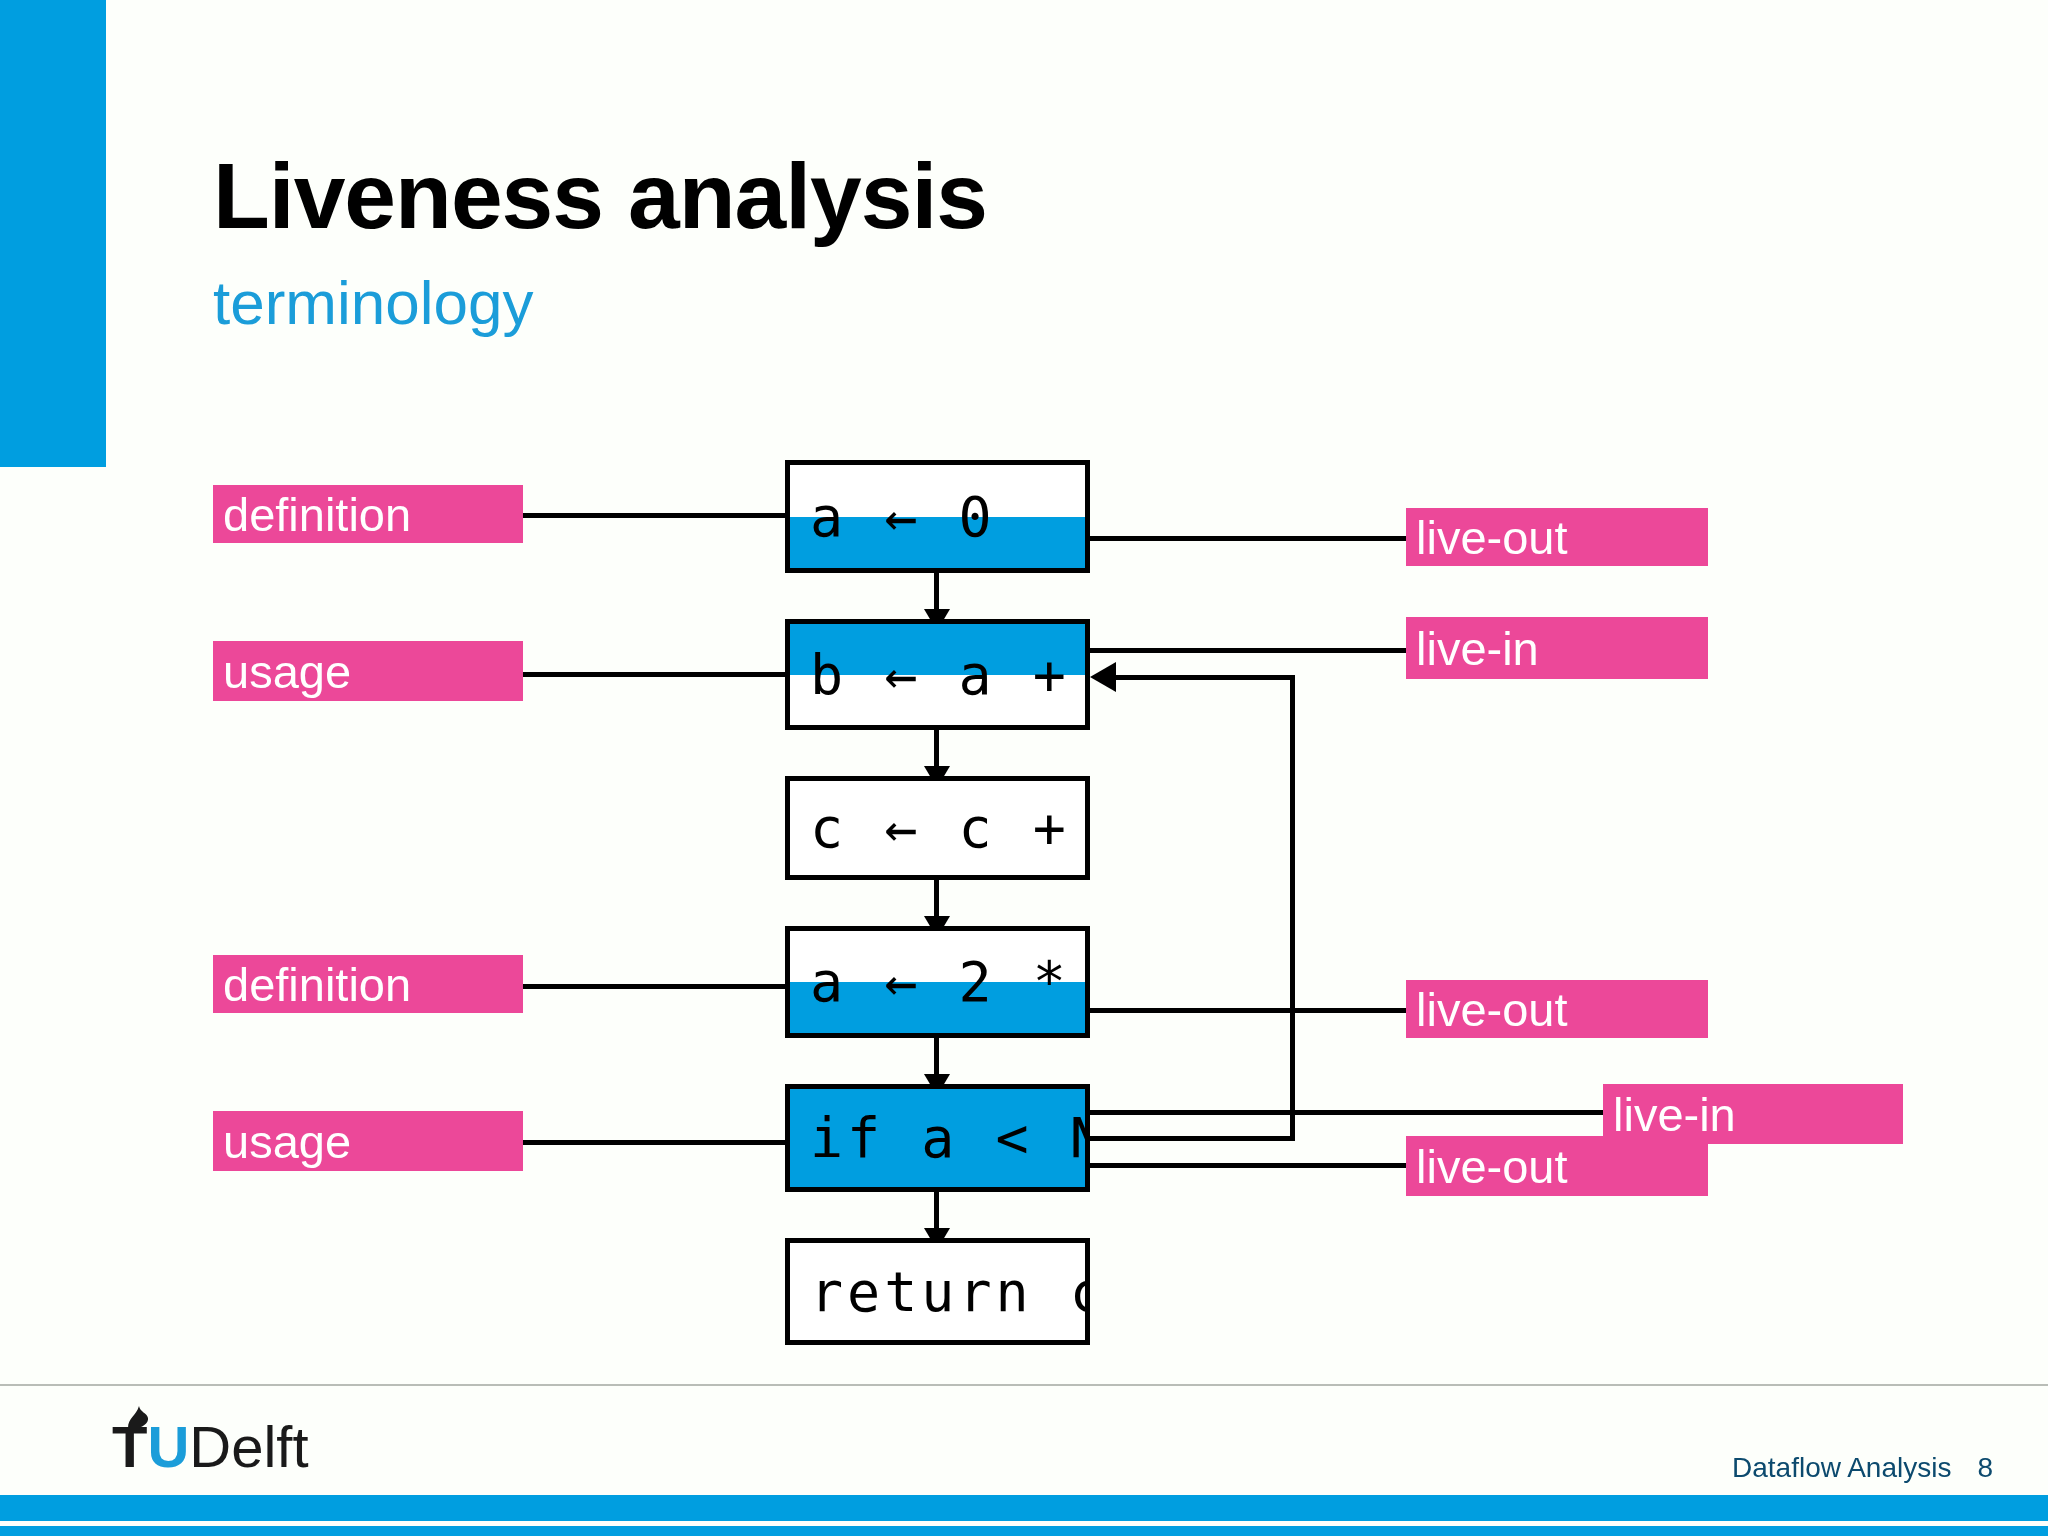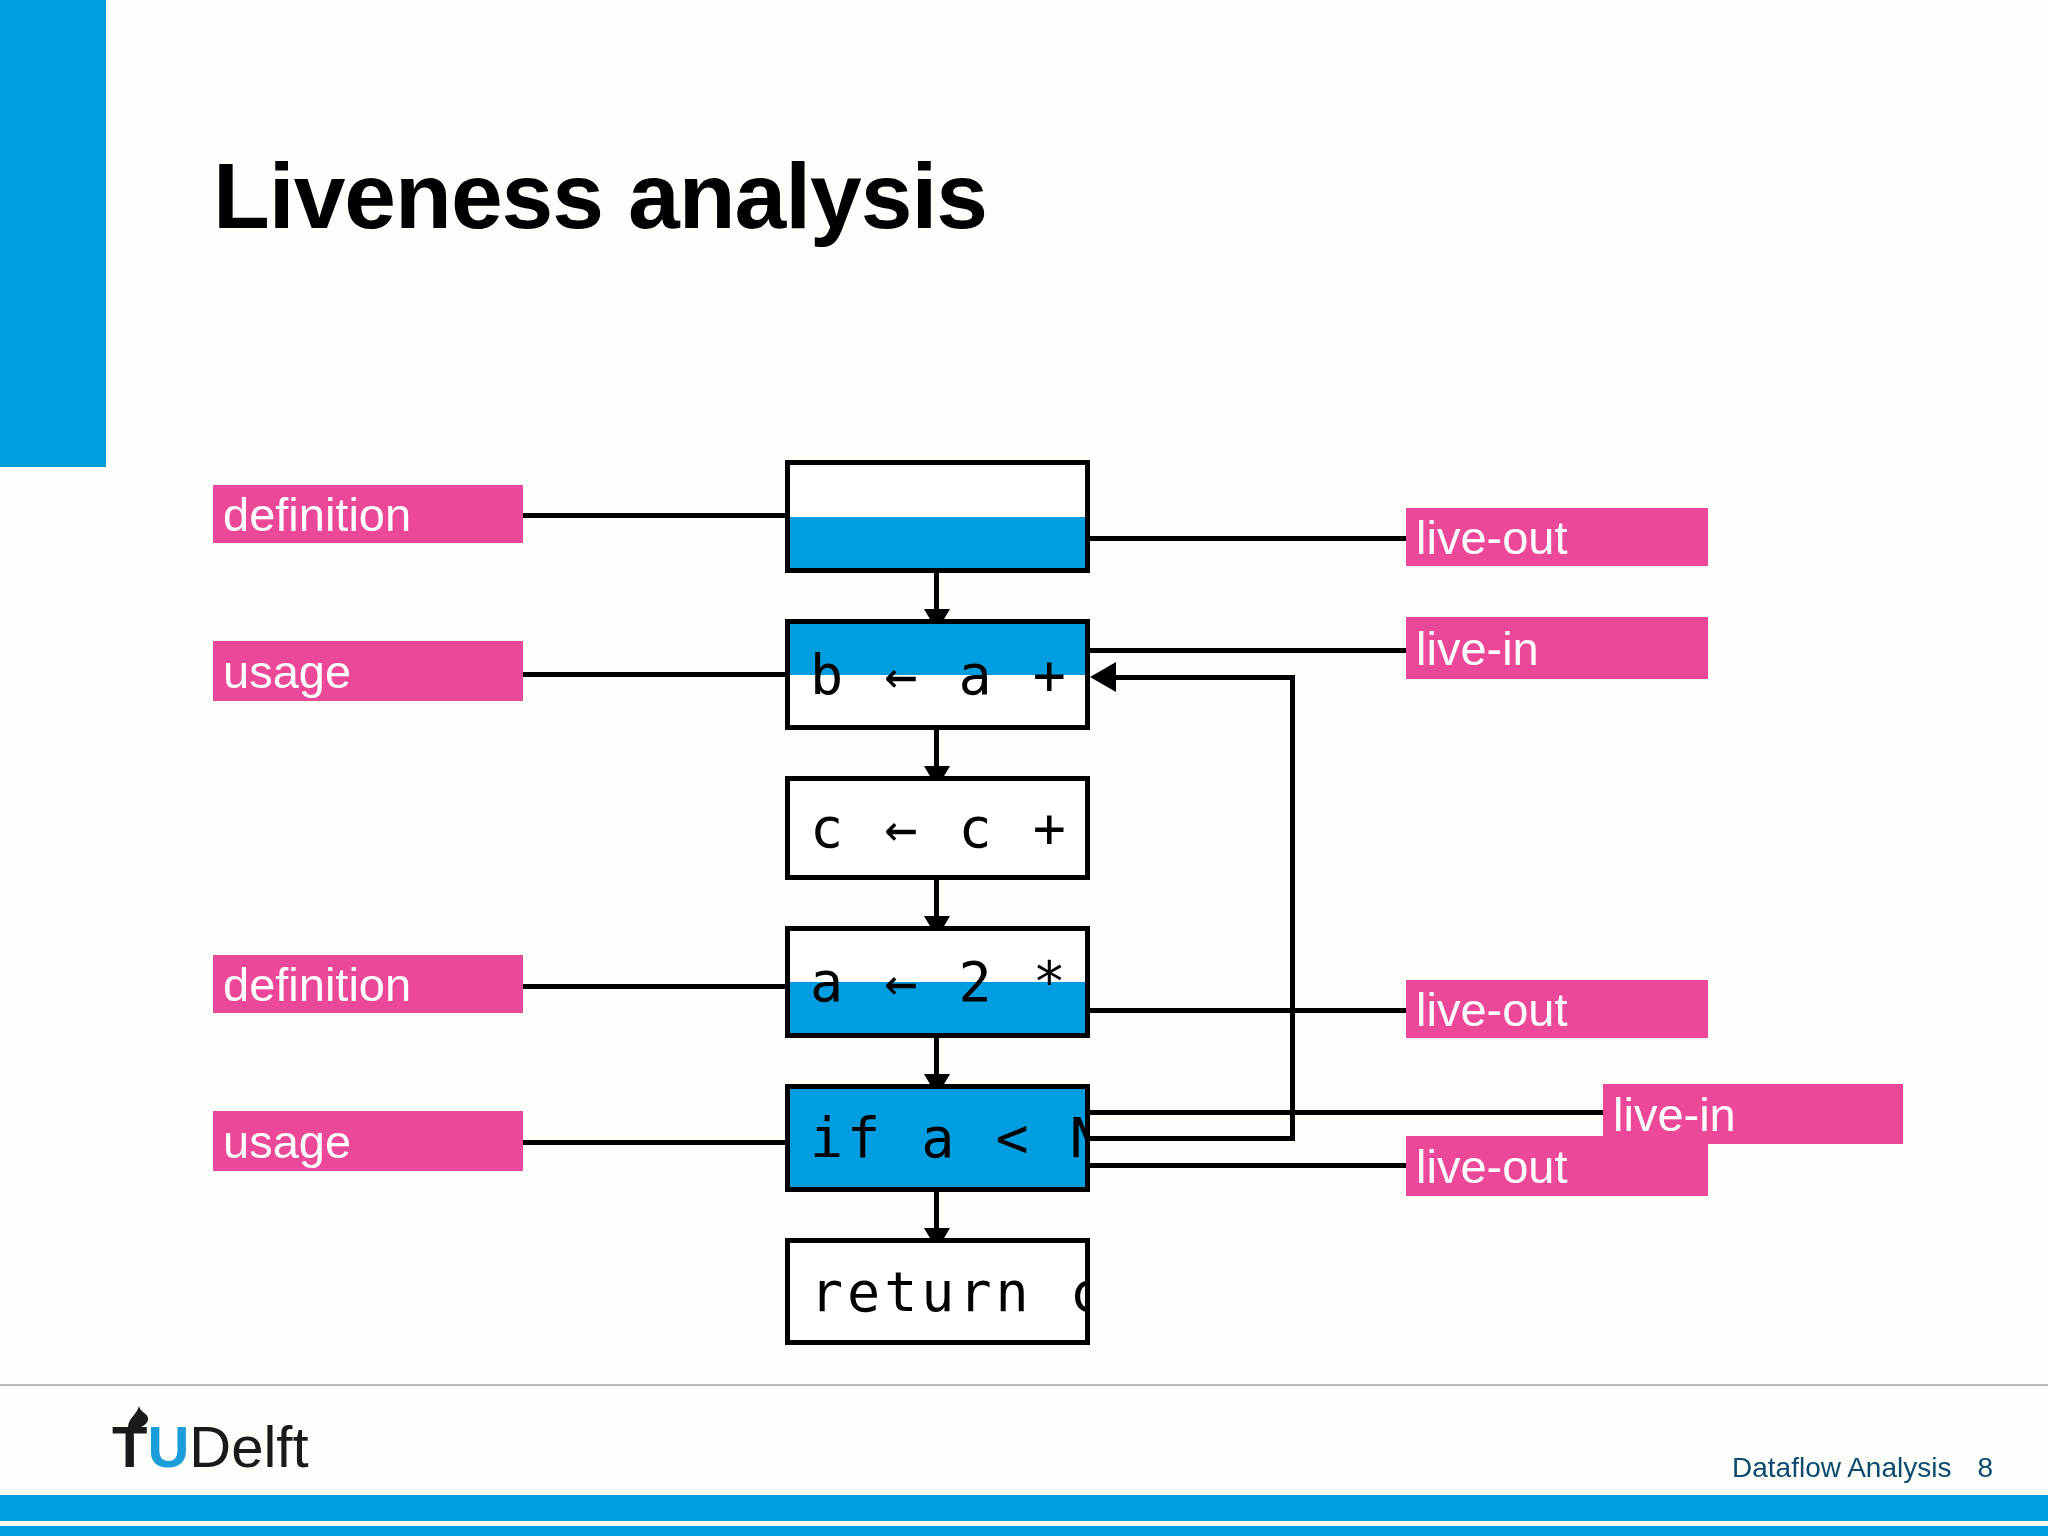--- a/index.html
+++ b/index.html
@@ -116,20 +116,21 @@
   }
 </style>
 </head>
 <body>
 
 <div class="slide">
 
   <div class="accent-bar"></div>
 
   <div class="title">Liveness analysis</div>
+  <div class="subtitle">terminology</div>
 
   <div class="diagram">
 
     <div class="hline" style="left:520px;top:513px;width:270px;"></div>
 
     <div class="hline" style="left:520px;top:672px;width:270px;"></div>
 
     <div class="hline" style="left:520px;top:984px;width:270px;"></div>
 
     <div class="hline" style="left:520px;top:1140px;width:270px;"></div>
@@ -159,20 +160,21 @@
     <div class="arrow-down" style="left:924px;top:916px;"></div>
 
     <div class="vline" style="left:934px;top:1038px;height:46px;"></div>
     <div class="arrow-down" style="left:924px;top:1074px;"></div>
 
     <div class="vline" style="left:934px;top:1192px;height:46px;"></div>
     <div class="arrow-down" style="left:924px;top:1228px;"></div>
 
     <div class="blk" style="left:785px;top:460px;width:305px;height:113px;">
       <div class="fillhalf bottom"></div>
+      <div class="code">a ← 0</div>
     </div>
 
     <div class="blk" style="left:785px;top:619px;width:305px;height:111px;">
       <div class="fillhalf top"></div>
       <div class="code">b ← a + 1</div>
     </div>
 
     <div class="blk" style="left:785px;top:776px;width:305px;height:104px;">
       <div class="code">c ← c + b</div>
     </div>

